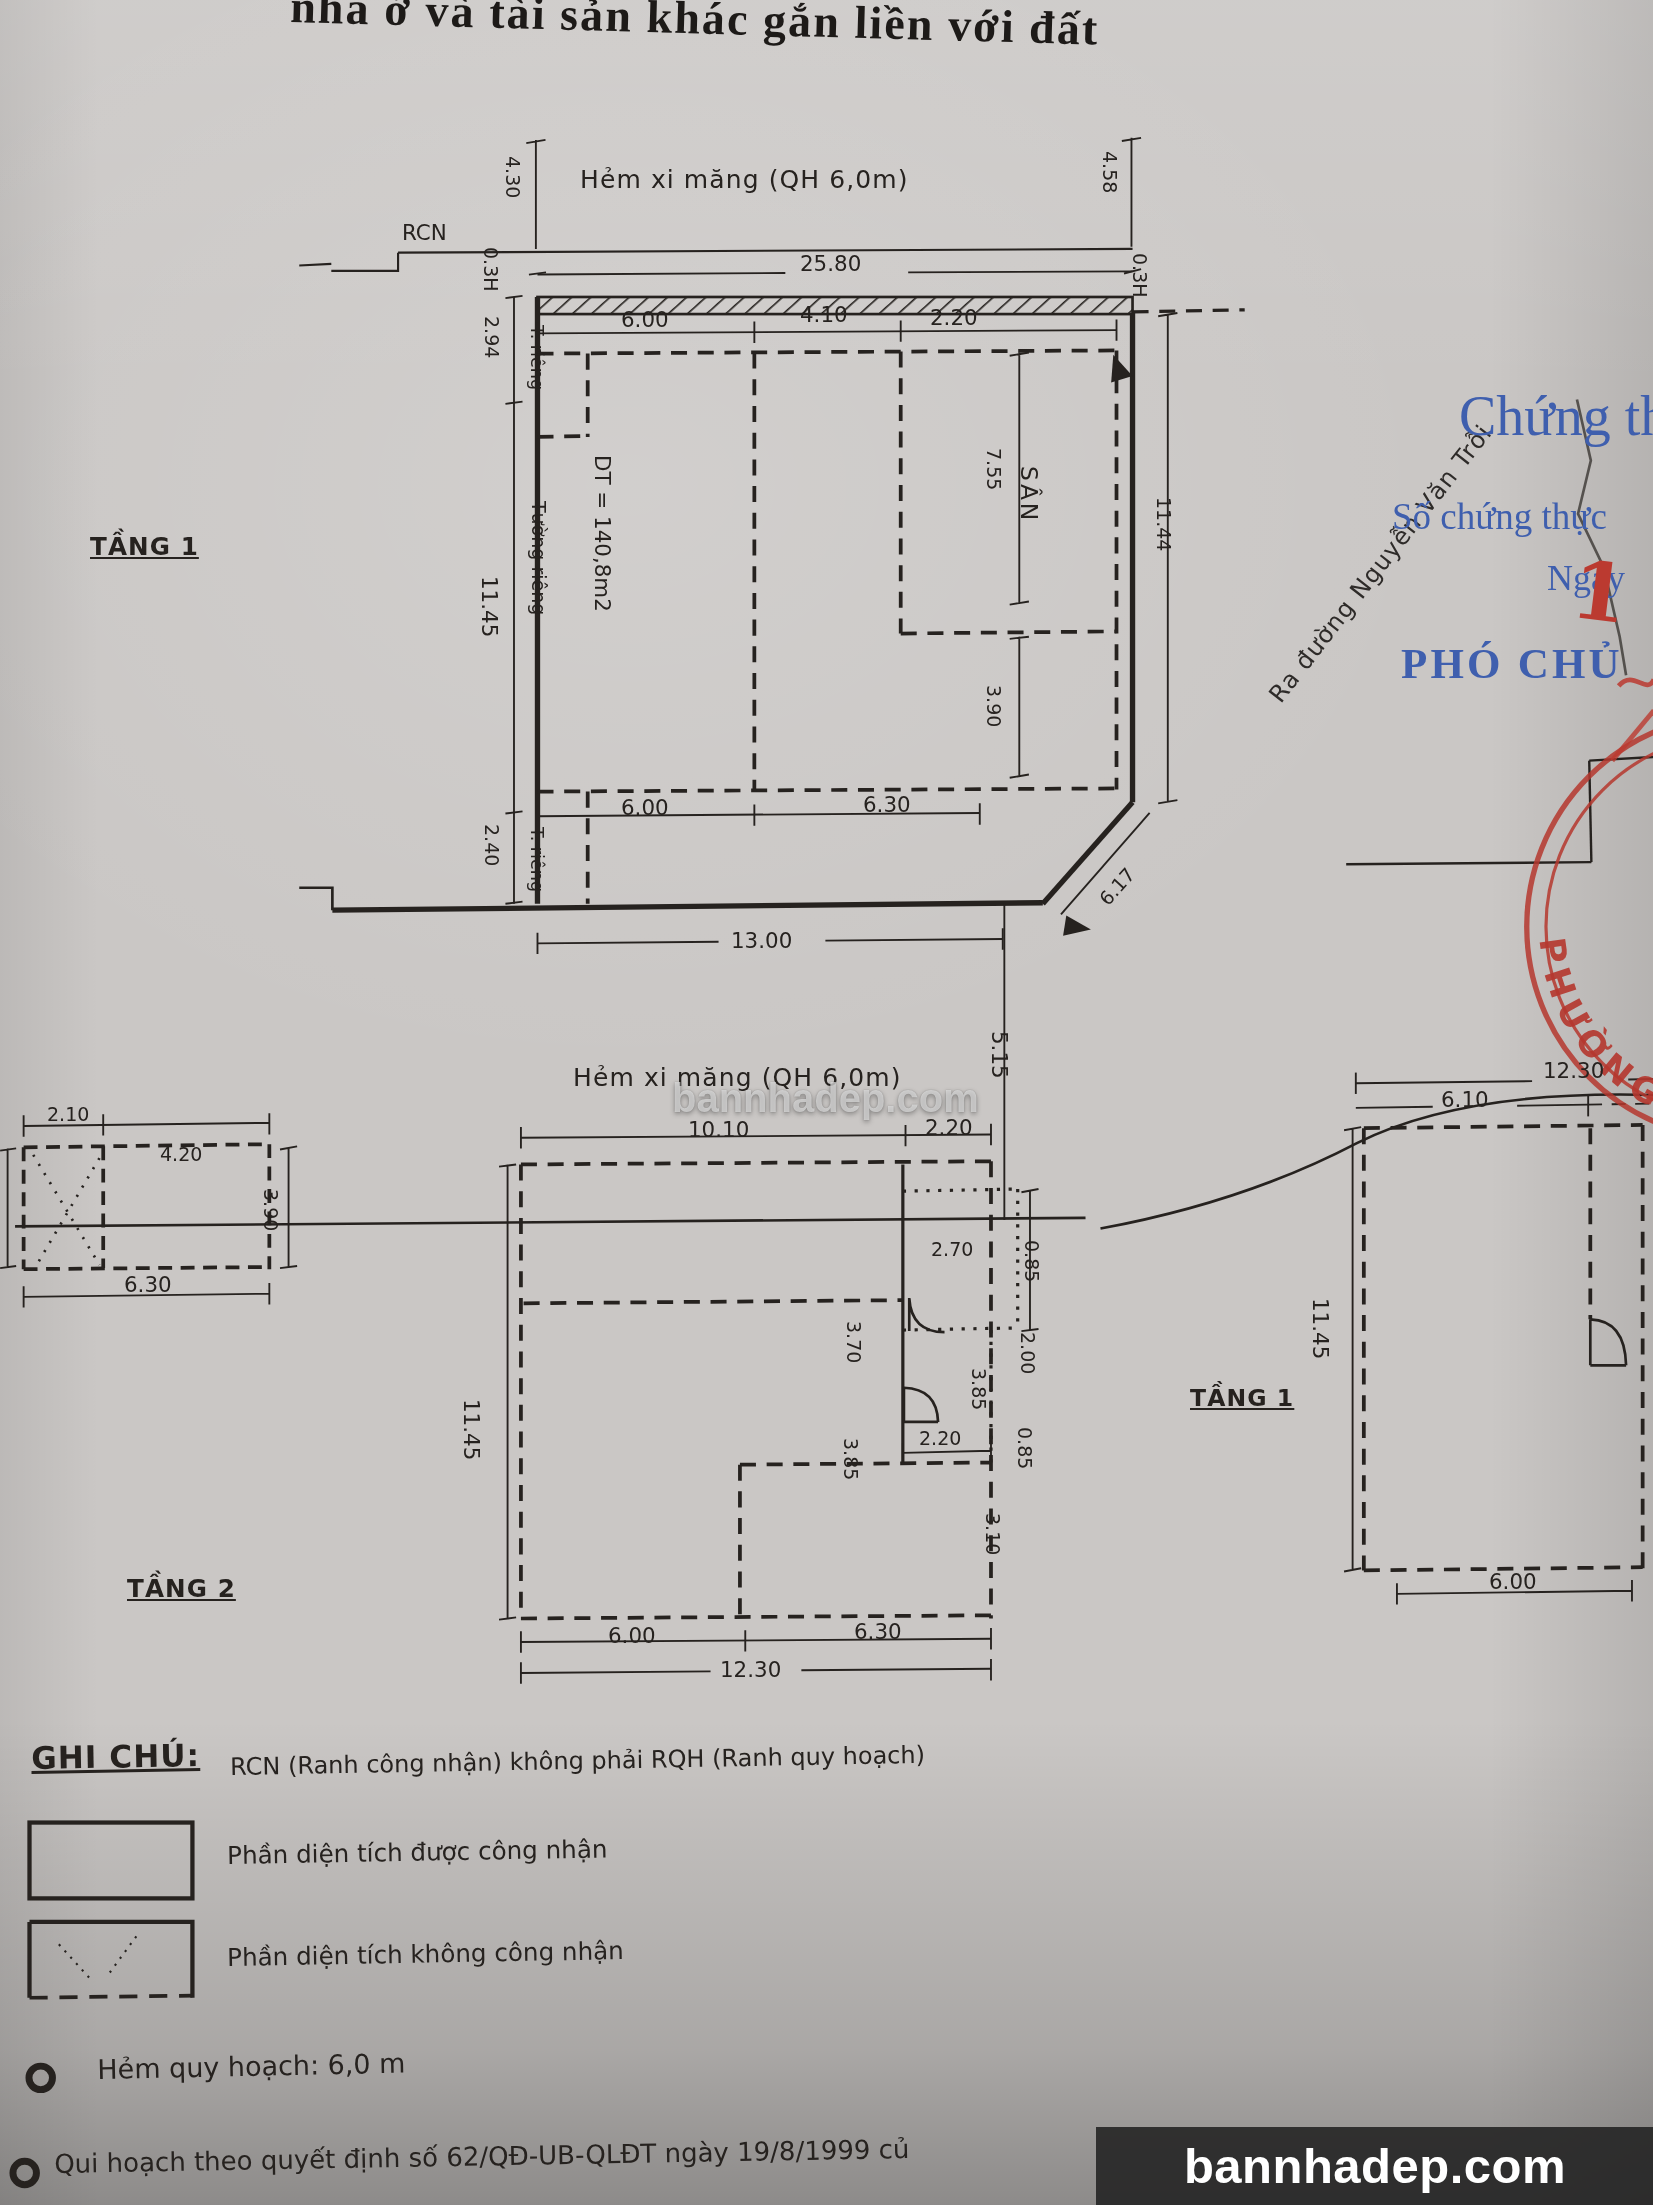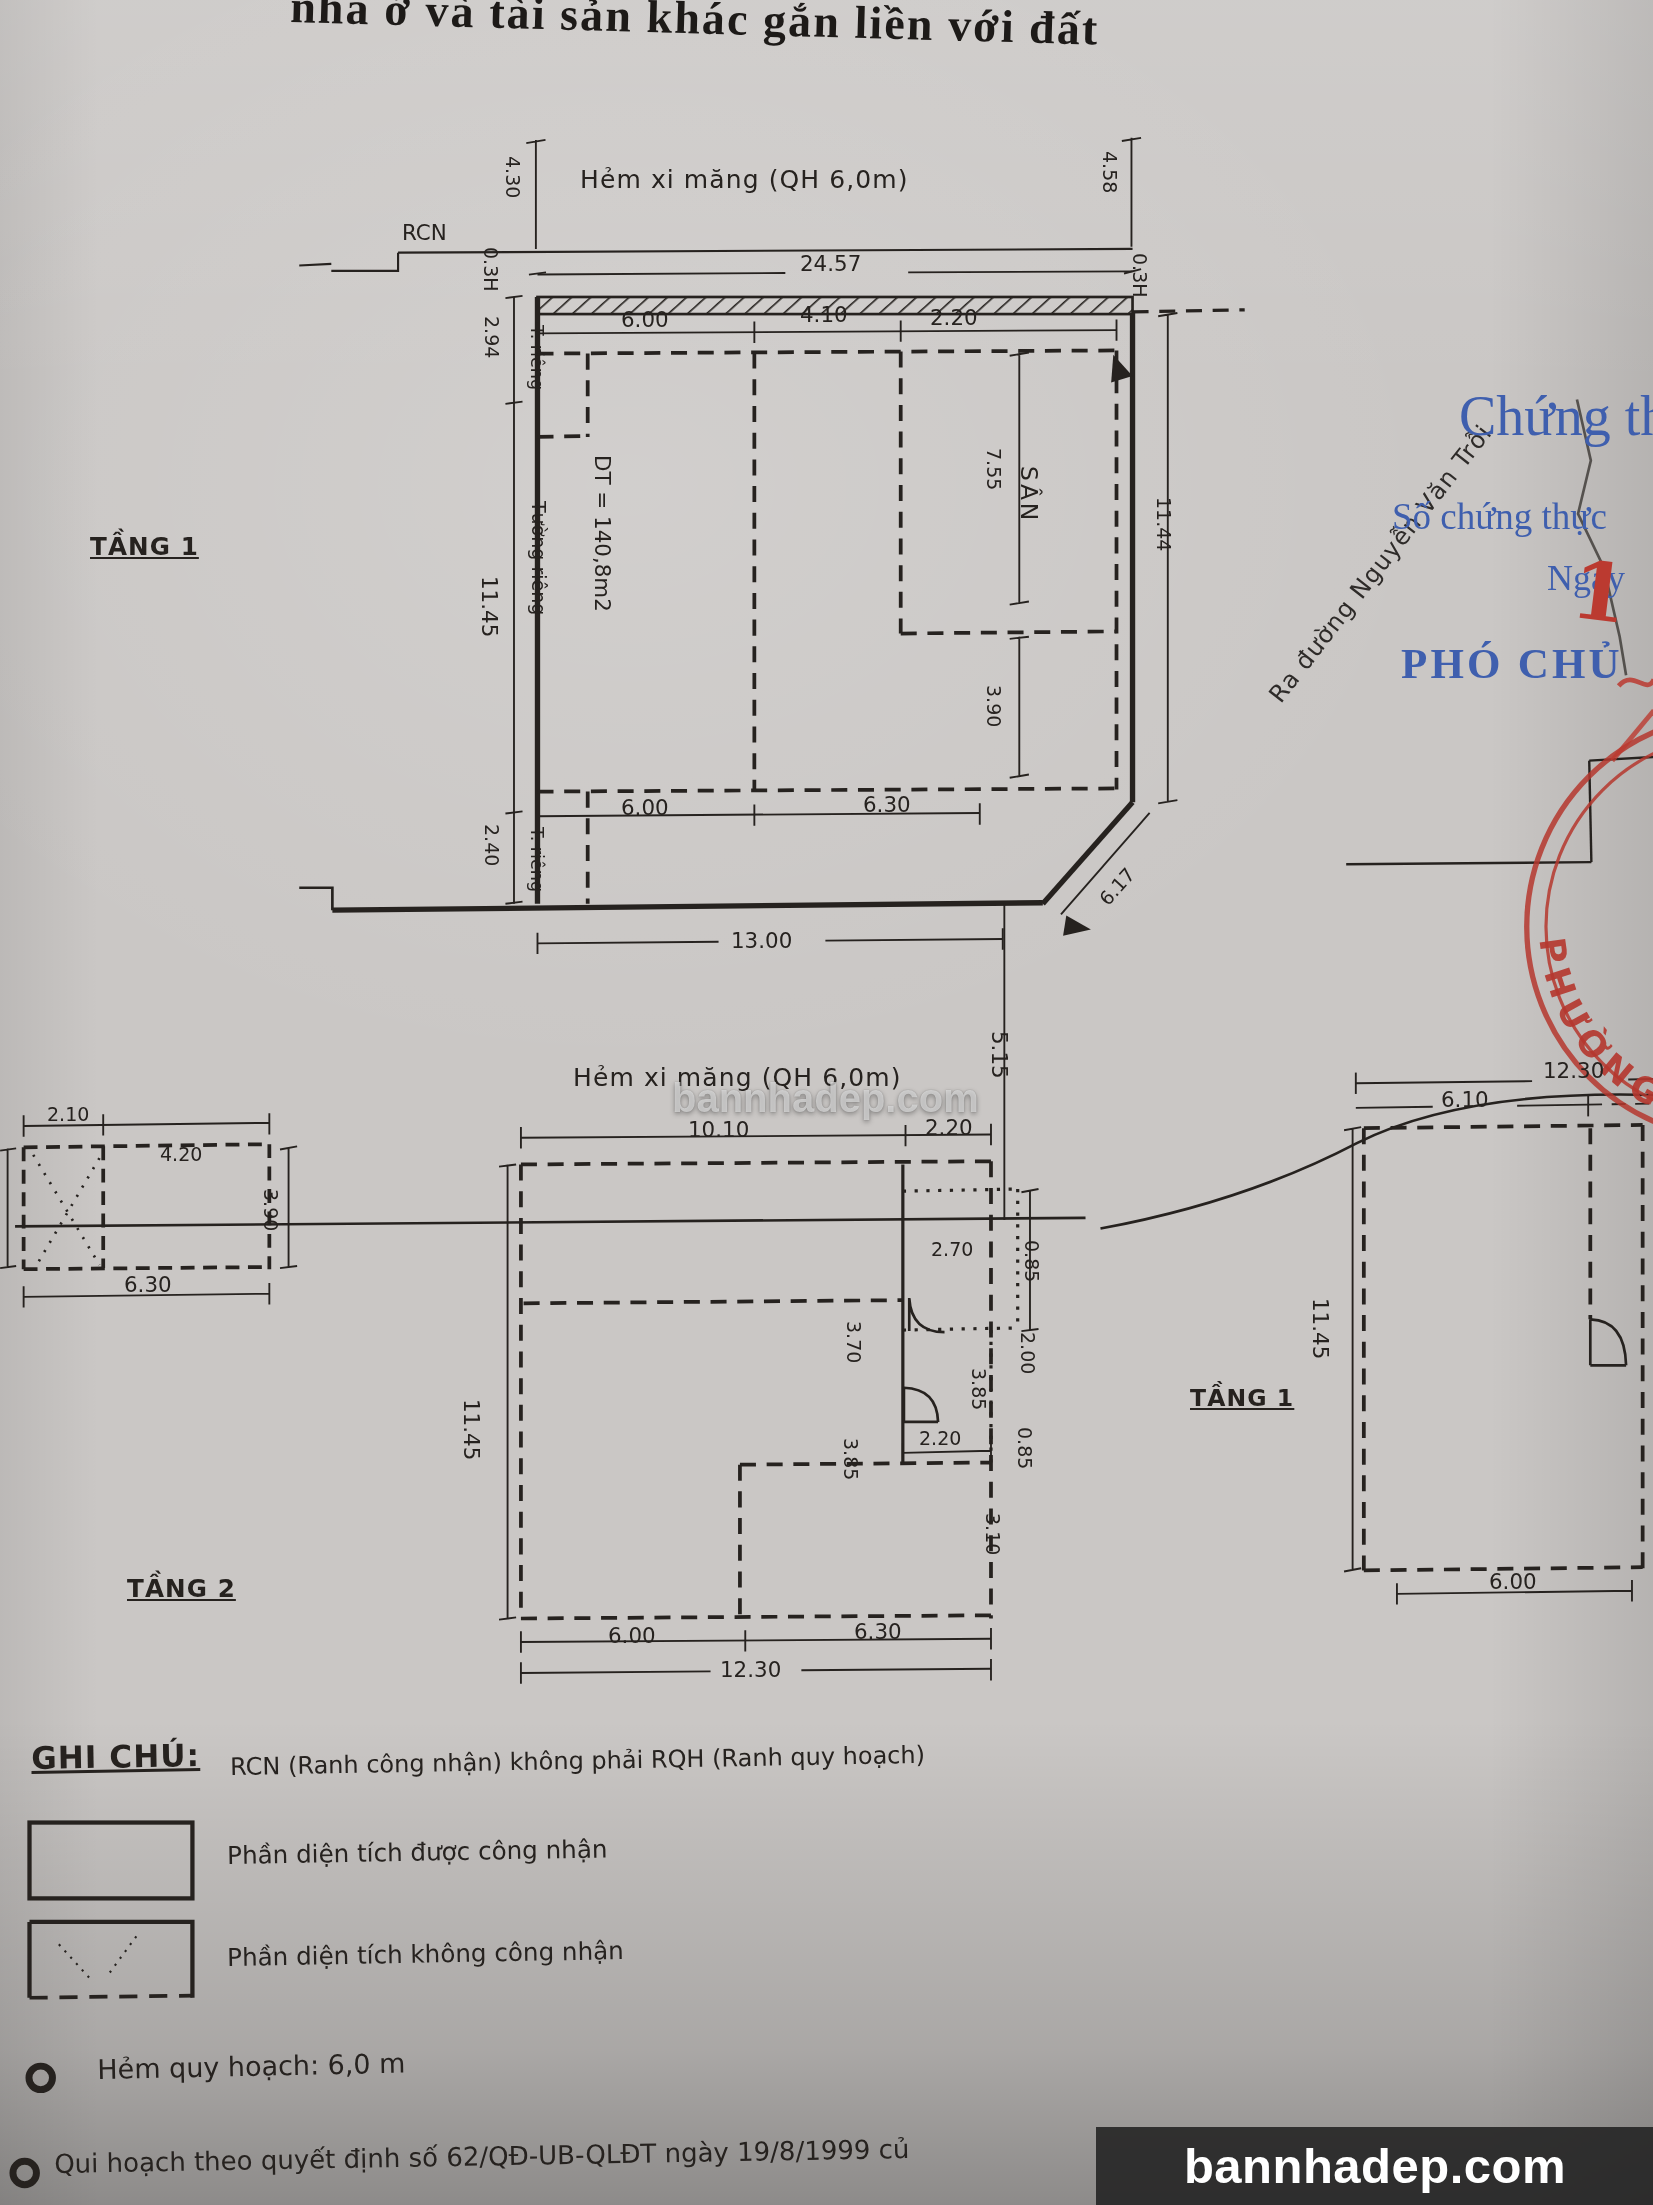--- a/index.html
+++ b/index.html
@@ -208,21 +208,21 @@
       </text>
       <path d="M3030,1284 C3058,1252 3082,1302 3096,1272" stroke="#bb3a30" stroke-width="9" fill="none" opacity=".85"></path>
       <path d="M3018,1424 L3096,1330" stroke="#bb3a30" stroke-width="9" fill="none" opacity=".8"></path>
     </g>
   </svg>
 
   <div class="lbl doc-title" style="left:291px;top:-16px;">nhà ở và tài sản khác gắn liền với đất</div>
 
   <div class="lbl street" style="left:580px;top:167px;">Hẻm xi măng (QH 6,0m)</div>
   <div class="lbl dim" style="left:402px;top:222px;">RCN</div>
-  <div class="lbl dim" style="left:800px;top:253px;">24.57</div>
+  <div class="lbl dim" style="left:800px;top:253px;">25.80</div>
   <div class="lbl dim-s v" style="left:522px;top:156px;">4.30</div>
   <div class="lbl dim-s v" style="left:500px;top:247px;">0.3H</div>
   <div class="lbl dim-s v" style="left:1119px;top:151px;">4.58</div>
   <div class="lbl dim-s v" style="left:1149px;top:253px;">0.3H</div>
   <div class="lbl dim-s v" style="left:501px;top:316px;">2.94</div>
   <div class="lbl dim v" style="left:500px;top:576px;">11.45</div>
   <div class="lbl dim-s v" style="left:501px;top:824px;">2.40</div>
   <div class="lbl dim-s v" style="left:545px;top:325px;font-size:17.6px;">T. riêng</div>
   <div class="lbl dim-s v" style="left:548px;top:501px;">Tường riêng</div>
   <div class="lbl dim-s v" style="left:545px;top:827px;font-size:17.6px;">T. riêng</div>

